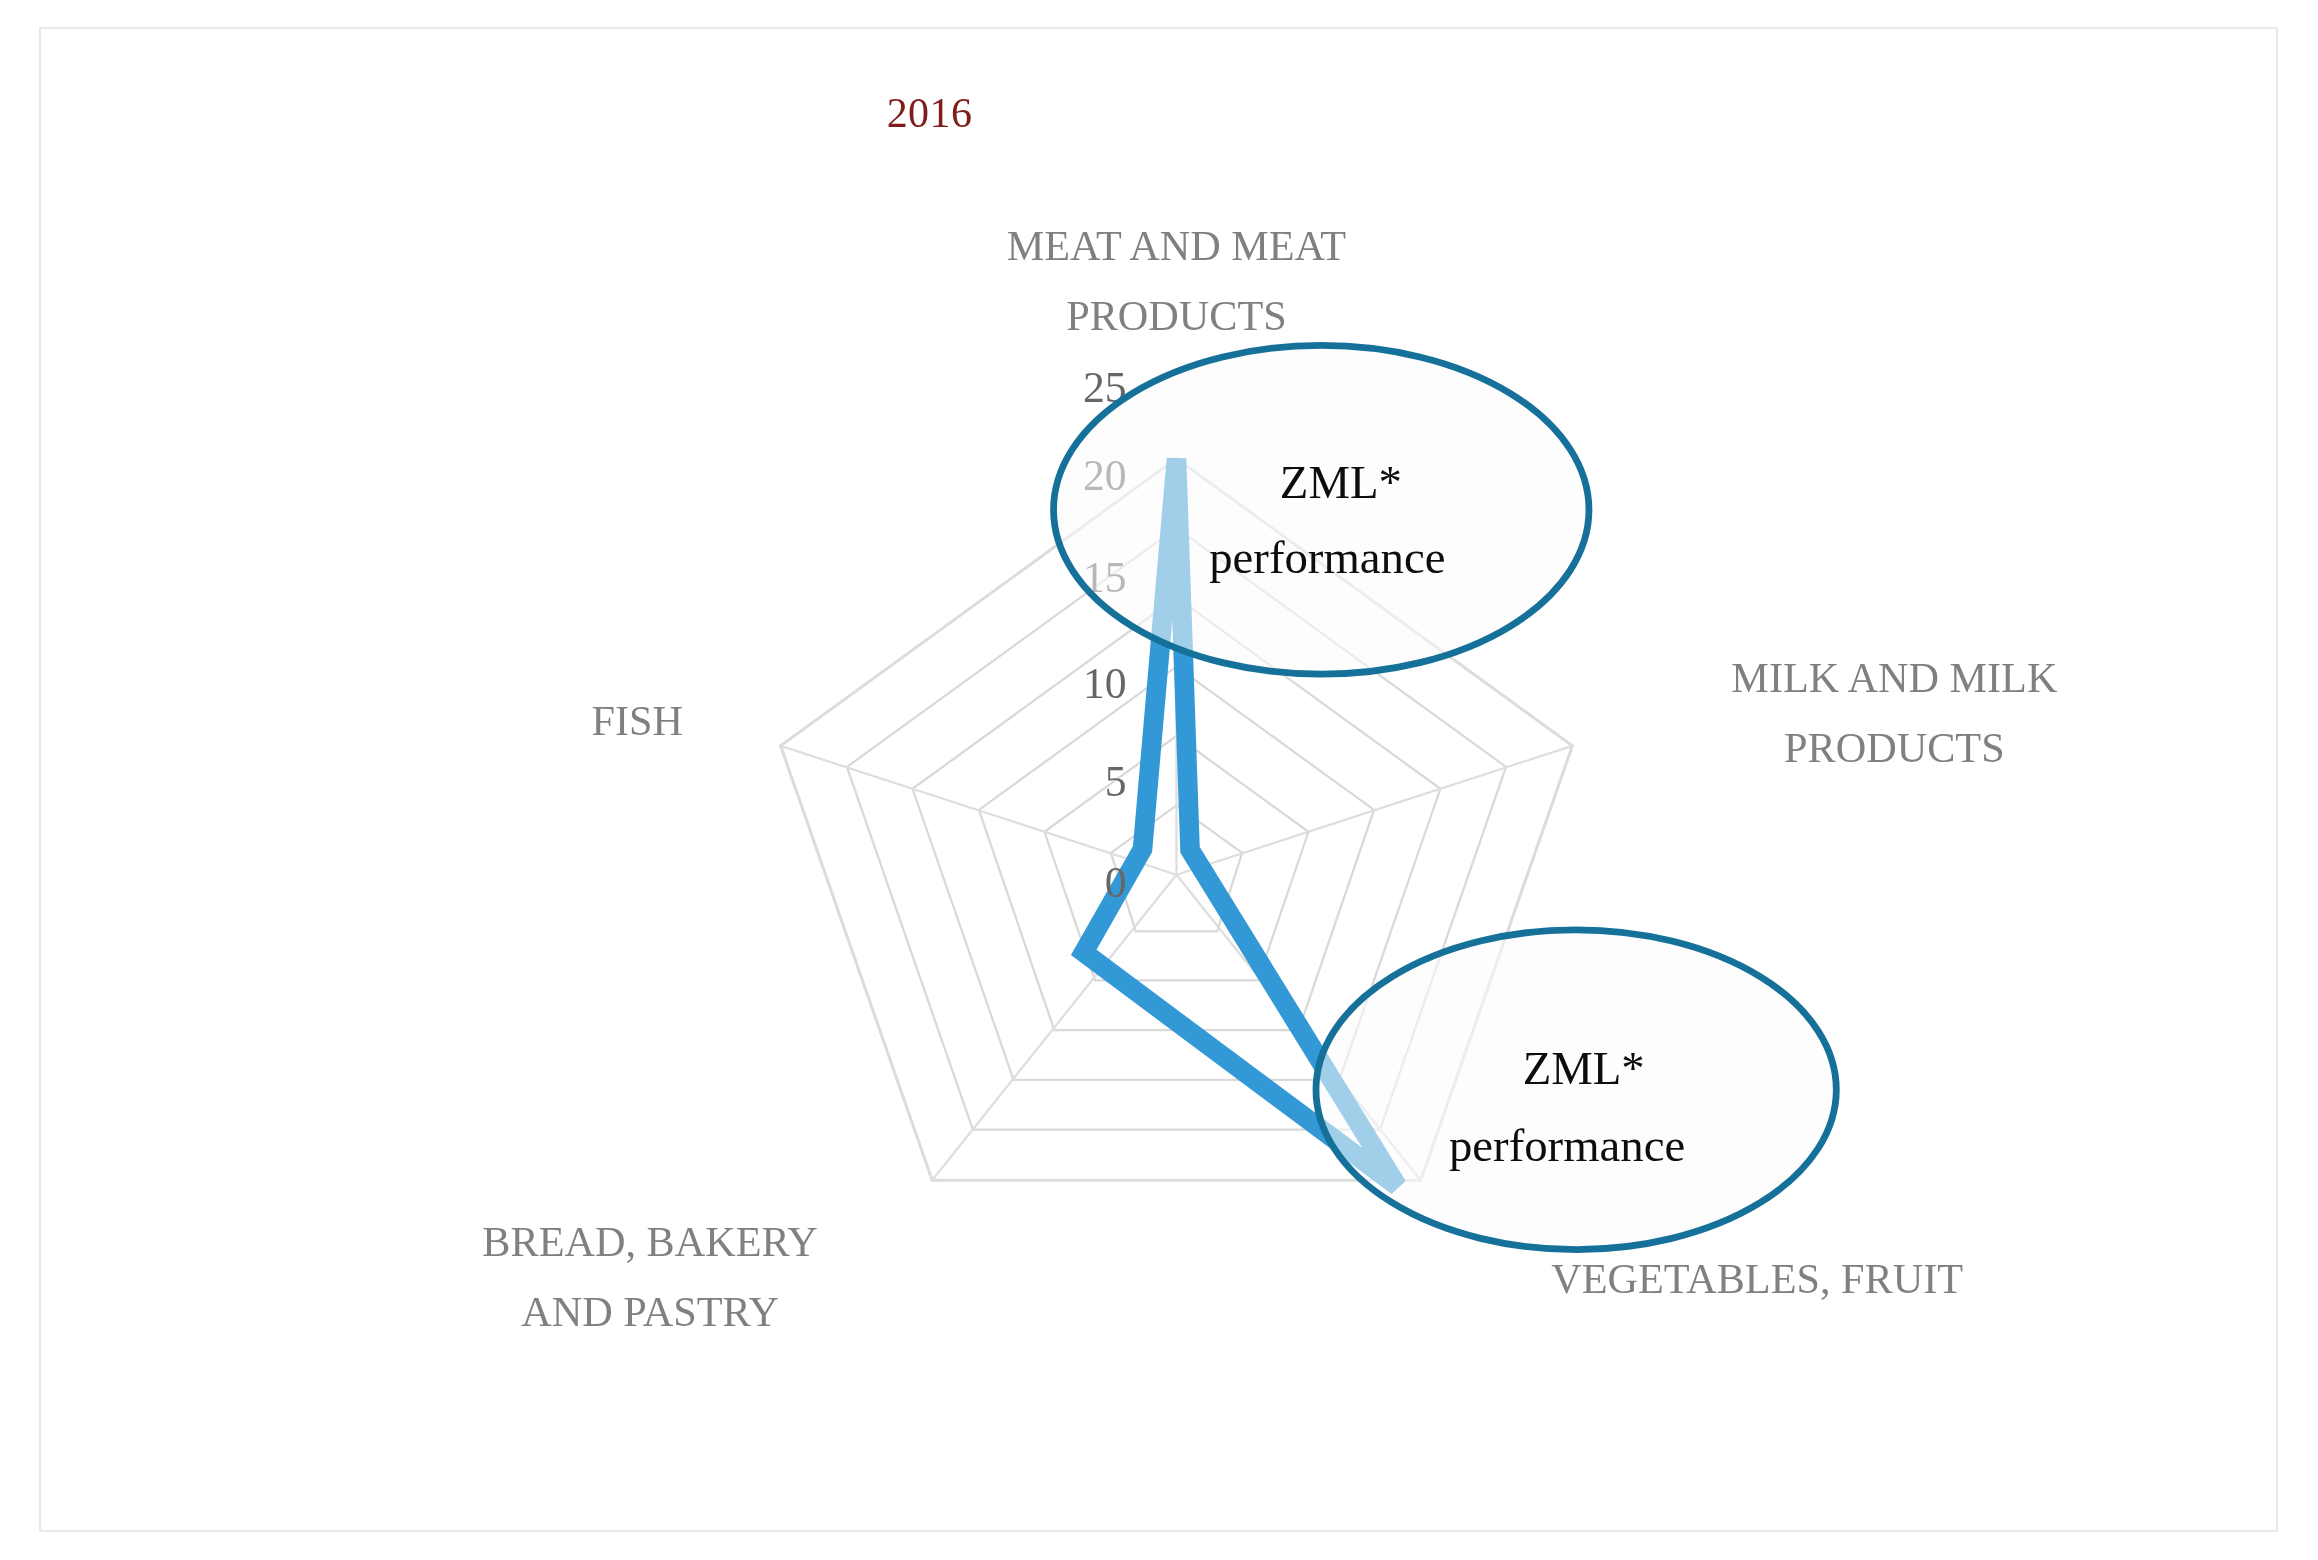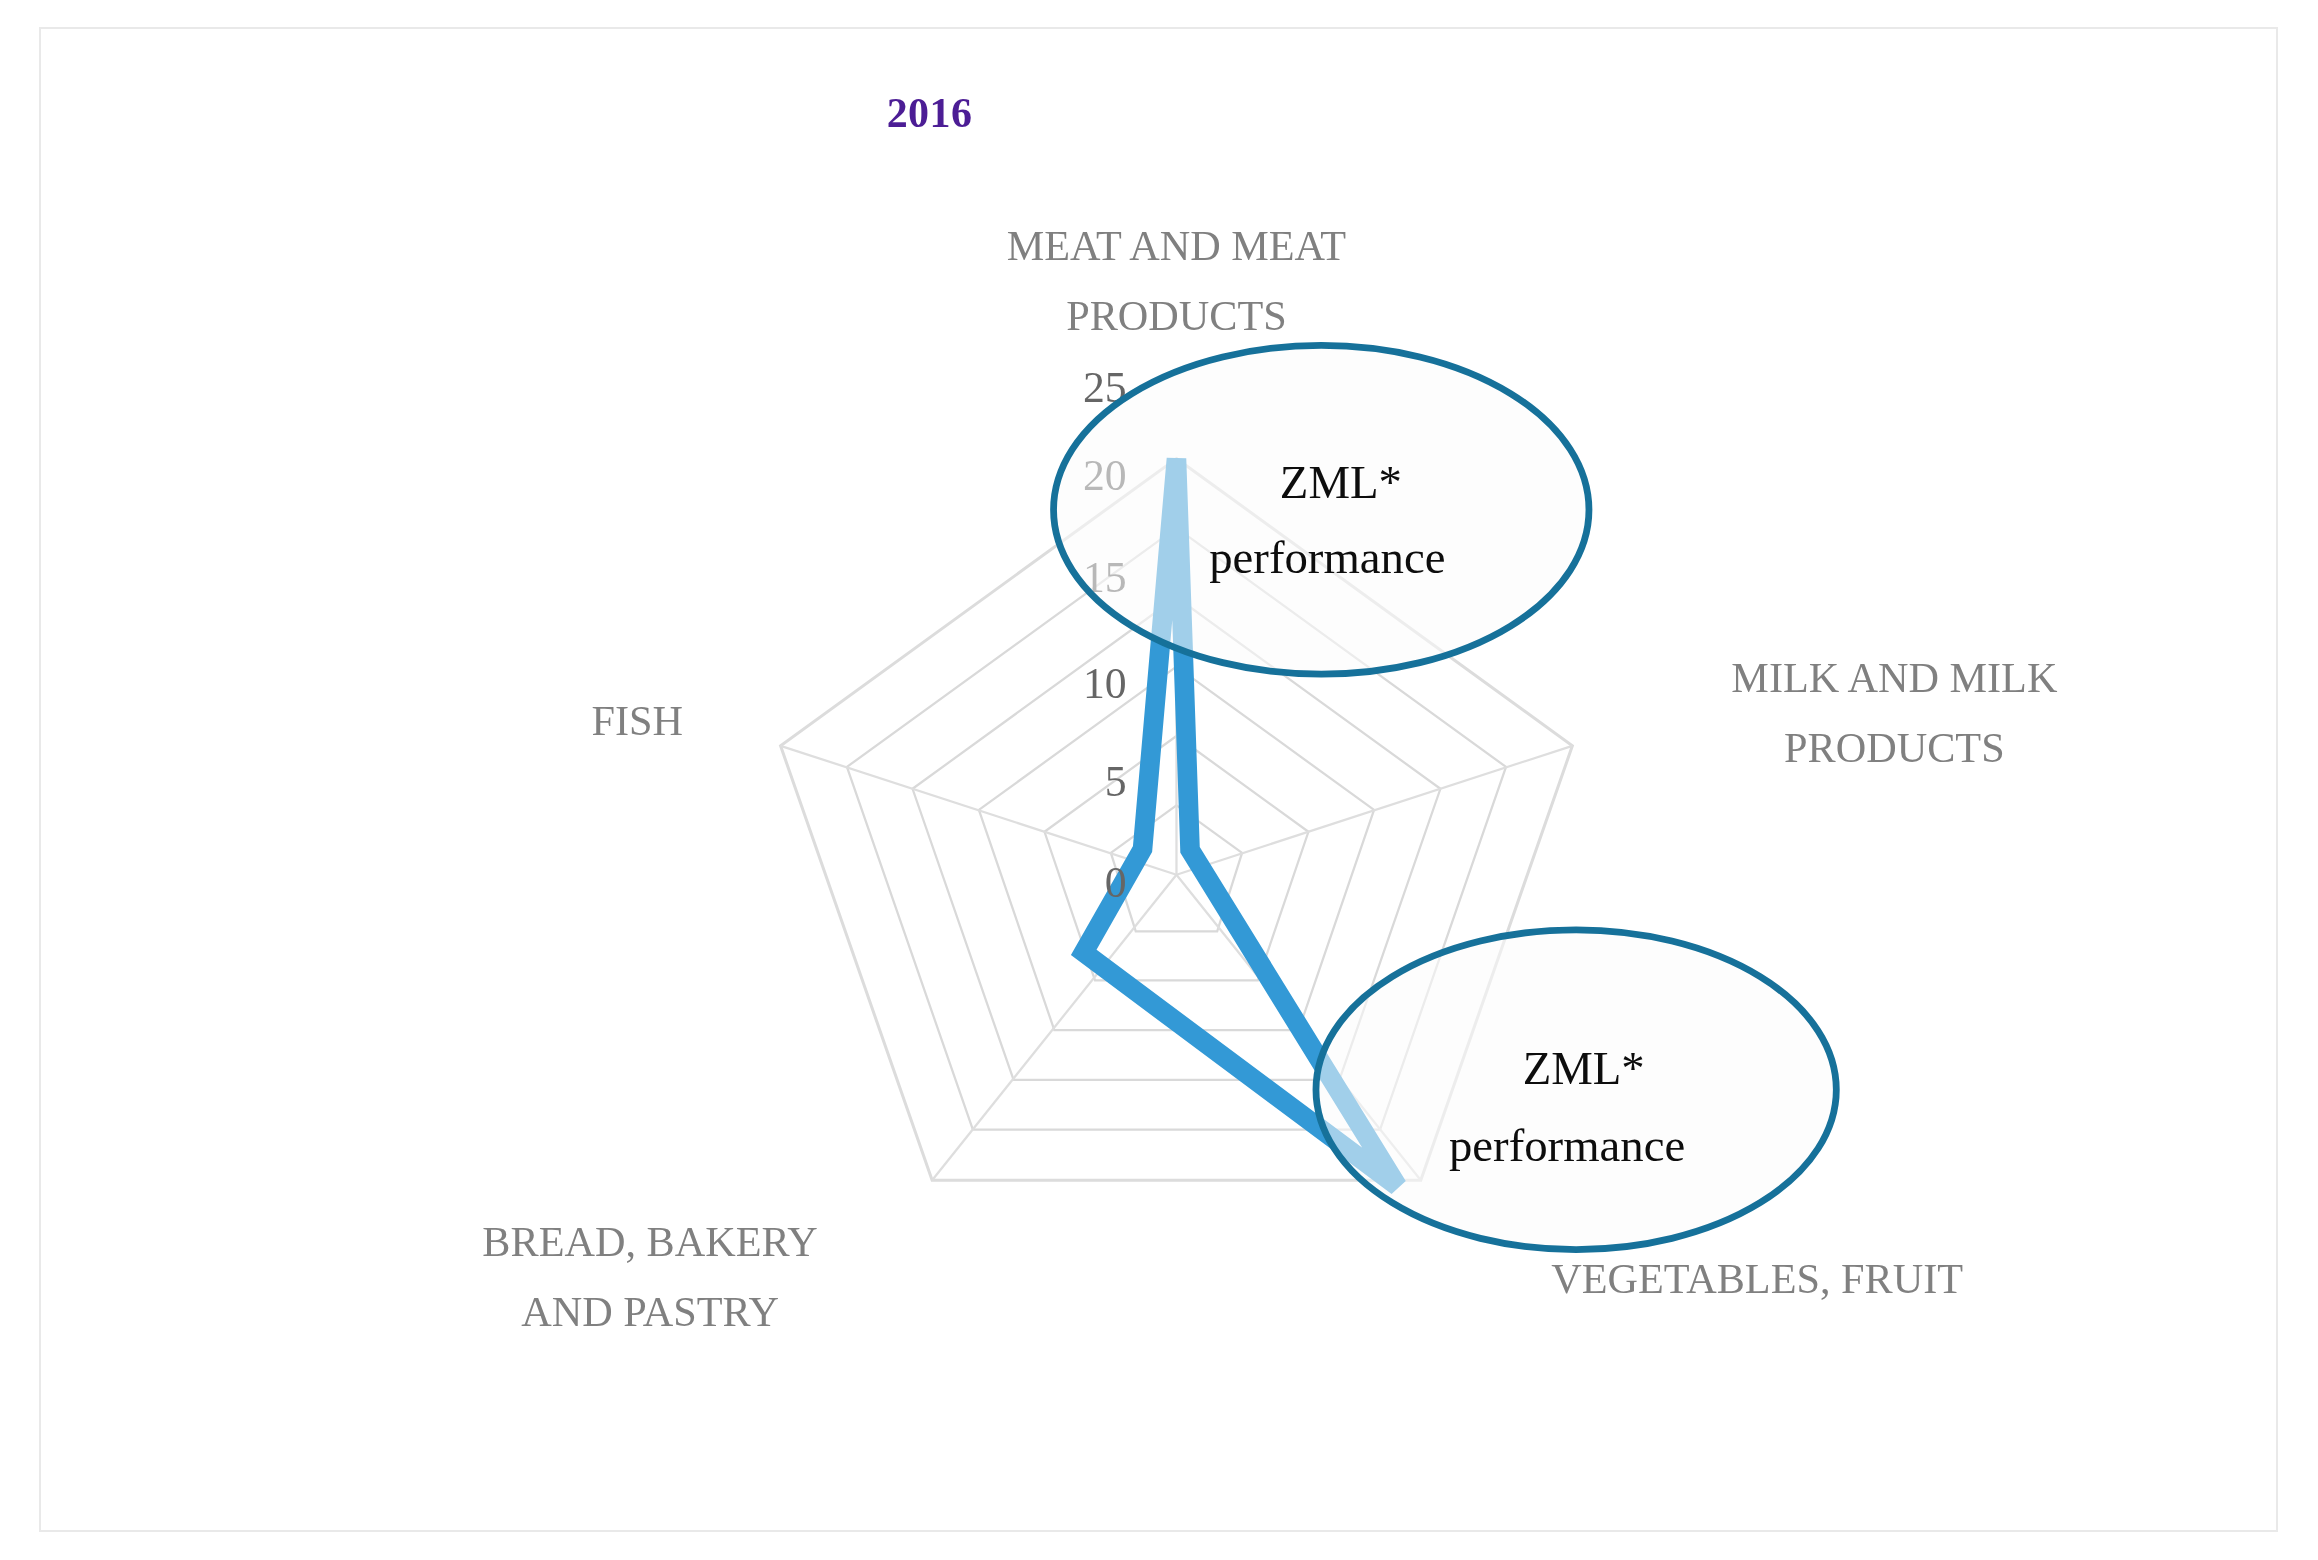--- a/index.html
+++ b/index.html
@@ -1,21 +1,21 @@
 <!DOCTYPE html>
 <html style="font-size:12px"><head>
 <meta charset="utf-8">
 <style>
   html,body{margin:0;padding:0;background:#fff;}
   body{width:2319px;height:1561px;font-family:"Liberation Serif",serif;}
   #page{position:relative;width:2319px;height:1561px;background:#ffffff;overflow:hidden;}
   #frame{position:absolute;left:39px;top:27px;width:2239px;height:1505px;
          border:2.3px solid #e9e9e9;box-sizing:border-box;background:#ffffff;}
   #chart-title{position:absolute;left:0;top:89px;width:1859px;text-align:center;
-     font-family:"Liberation Serif",serif;font-weight:bold;font-size:42px;color:#4c1d95;
+     font-family:"Liberation Serif",serif;font-weight:normal;font-size:42px;color:#7f1d1d;
      letter-spacing:0.4px;}
   svg#radar{position:absolute;left:0;top:0;width:2319px;height:1561px;}
   .cat-label{font-family:"Liberation Serif",serif;font-size:56px;fill:#808080;}
   .tick-label{font-family:"Liberation Serif",serif;font-size:58px;fill:#666666;}
   .annot-text{font-family:"Liberation Serif",serif;font-size:62px;fill:#0d0d0d;}
   .ring{fill:none;stroke:#d9d9d9;stroke-width:3;}
   .ring-outer{fill:none;stroke:#dcdcdc;stroke-width:4;}
   .spoke{stroke:#dedede;stroke-width:3;fill:none;}
   .series-line{fill:none;stroke:#3399D6;stroke-width:26;stroke-linejoin:miter;stroke-linecap:round;}
   .annot-ellipse{fill:#fcfcfc;fill-opacity:0.55;stroke:#16719A;stroke-width:9;}

